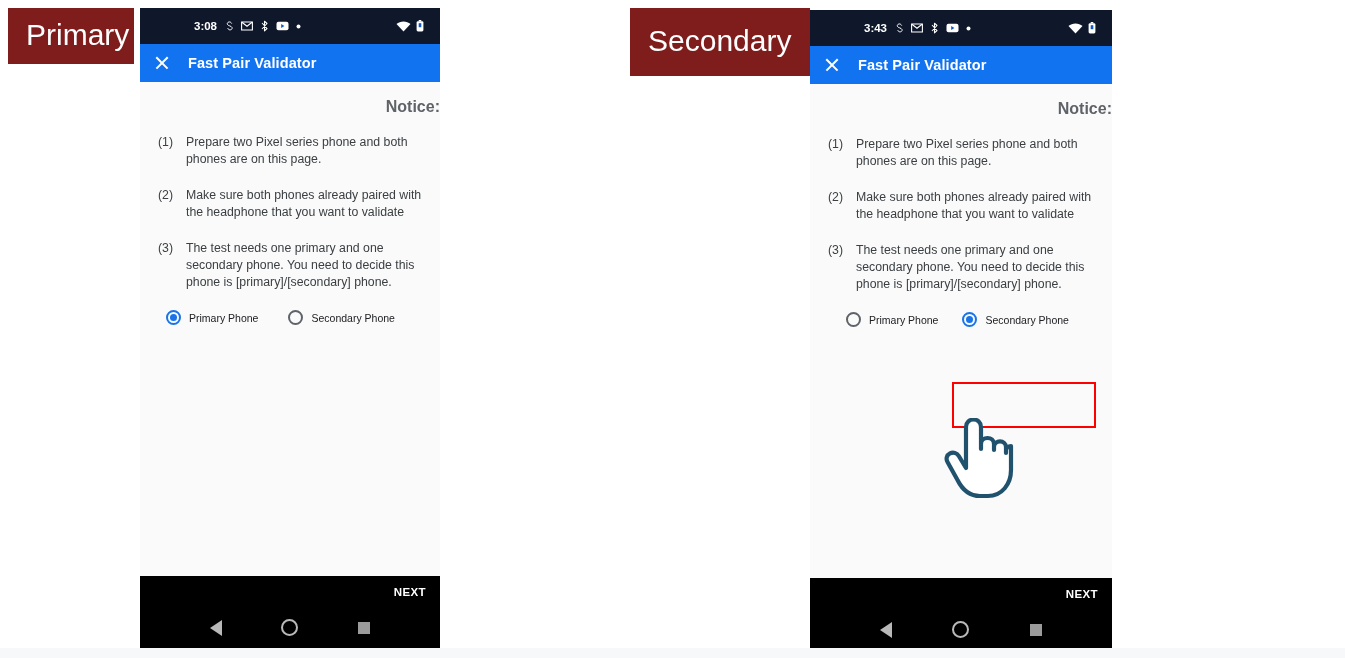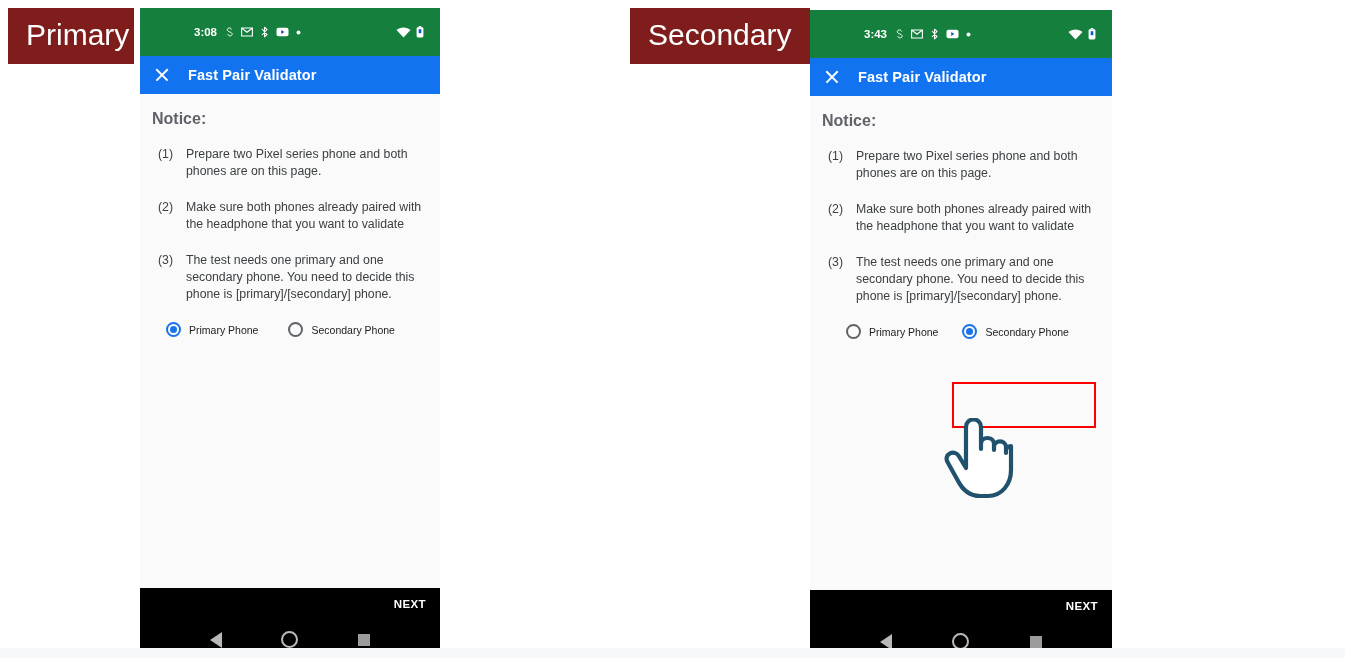--- a/index.html
+++ b/index.html
@@ -37,22 +37,22 @@
     text-align: center;
   }
 
   
   .phone {
     position: absolute;
     background: #ffffff;
     overflow: hidden;
   }
   .statusbar {
-    height: 48px;
-    background: #15803d;
+    height: 36px;
+    background: #0f172a;
     display: flex;
     align-items: center;
     position: relative;
   }
   .sb-left {
     display: flex;
     align-items: center;
     gap: 7px;
     margin-left: 54px;
     color: #ffffff;
@@ -105,20 +105,21 @@
   .content {
     background: #fafafa;
     position: relative;
   }
   .notice {
     color: #5f6368;
     font-size: 16px;
     font-weight: bold;
     padding: 16px 0 0 12px;
     font-family: "Liberation Sans", sans-serif;
+    text-align: right;
   }
   .steps {
     padding: 18px 16px 0 18px;
   }
   .step {
     display: flex;
     margin-bottom: 19px;
     color: #3c4043;
     font-size: 12.3px;
     line-height: 17px;
@@ -330,21 +331,21 @@
     <div class="navbar" style="height:74px;">
       <div class="next-btn">NEXT</div>
       <div class="nav-icons">
         <span class="nav-back"></span>
         <span class="nav-home"></span>
         <span class="nav-recent"></span>
       </div>
     </div>
   </div>
 
-  <div class="panel-label" style="left:630px; top:8px; width:180px; height:56px; box-sizing:border-box; display:flex; align-items:center;">
+  <div class="panel-label" style="left:630px; top:8px; width:180px; height:68px; box-sizing:border-box; display:flex; align-items:center;">
     <span>Secondary</span>
   </div>
 
   <div class="phone" style="left:810px; top:10px; width:302px; height:642px;">
 
     <div class="statusbar">
       <div class="sb-left">
         <span class="sb-time">3:43</span>
         <span class="ico">
           <svg width="10" height="11" viewBox="0 0 10 11">

